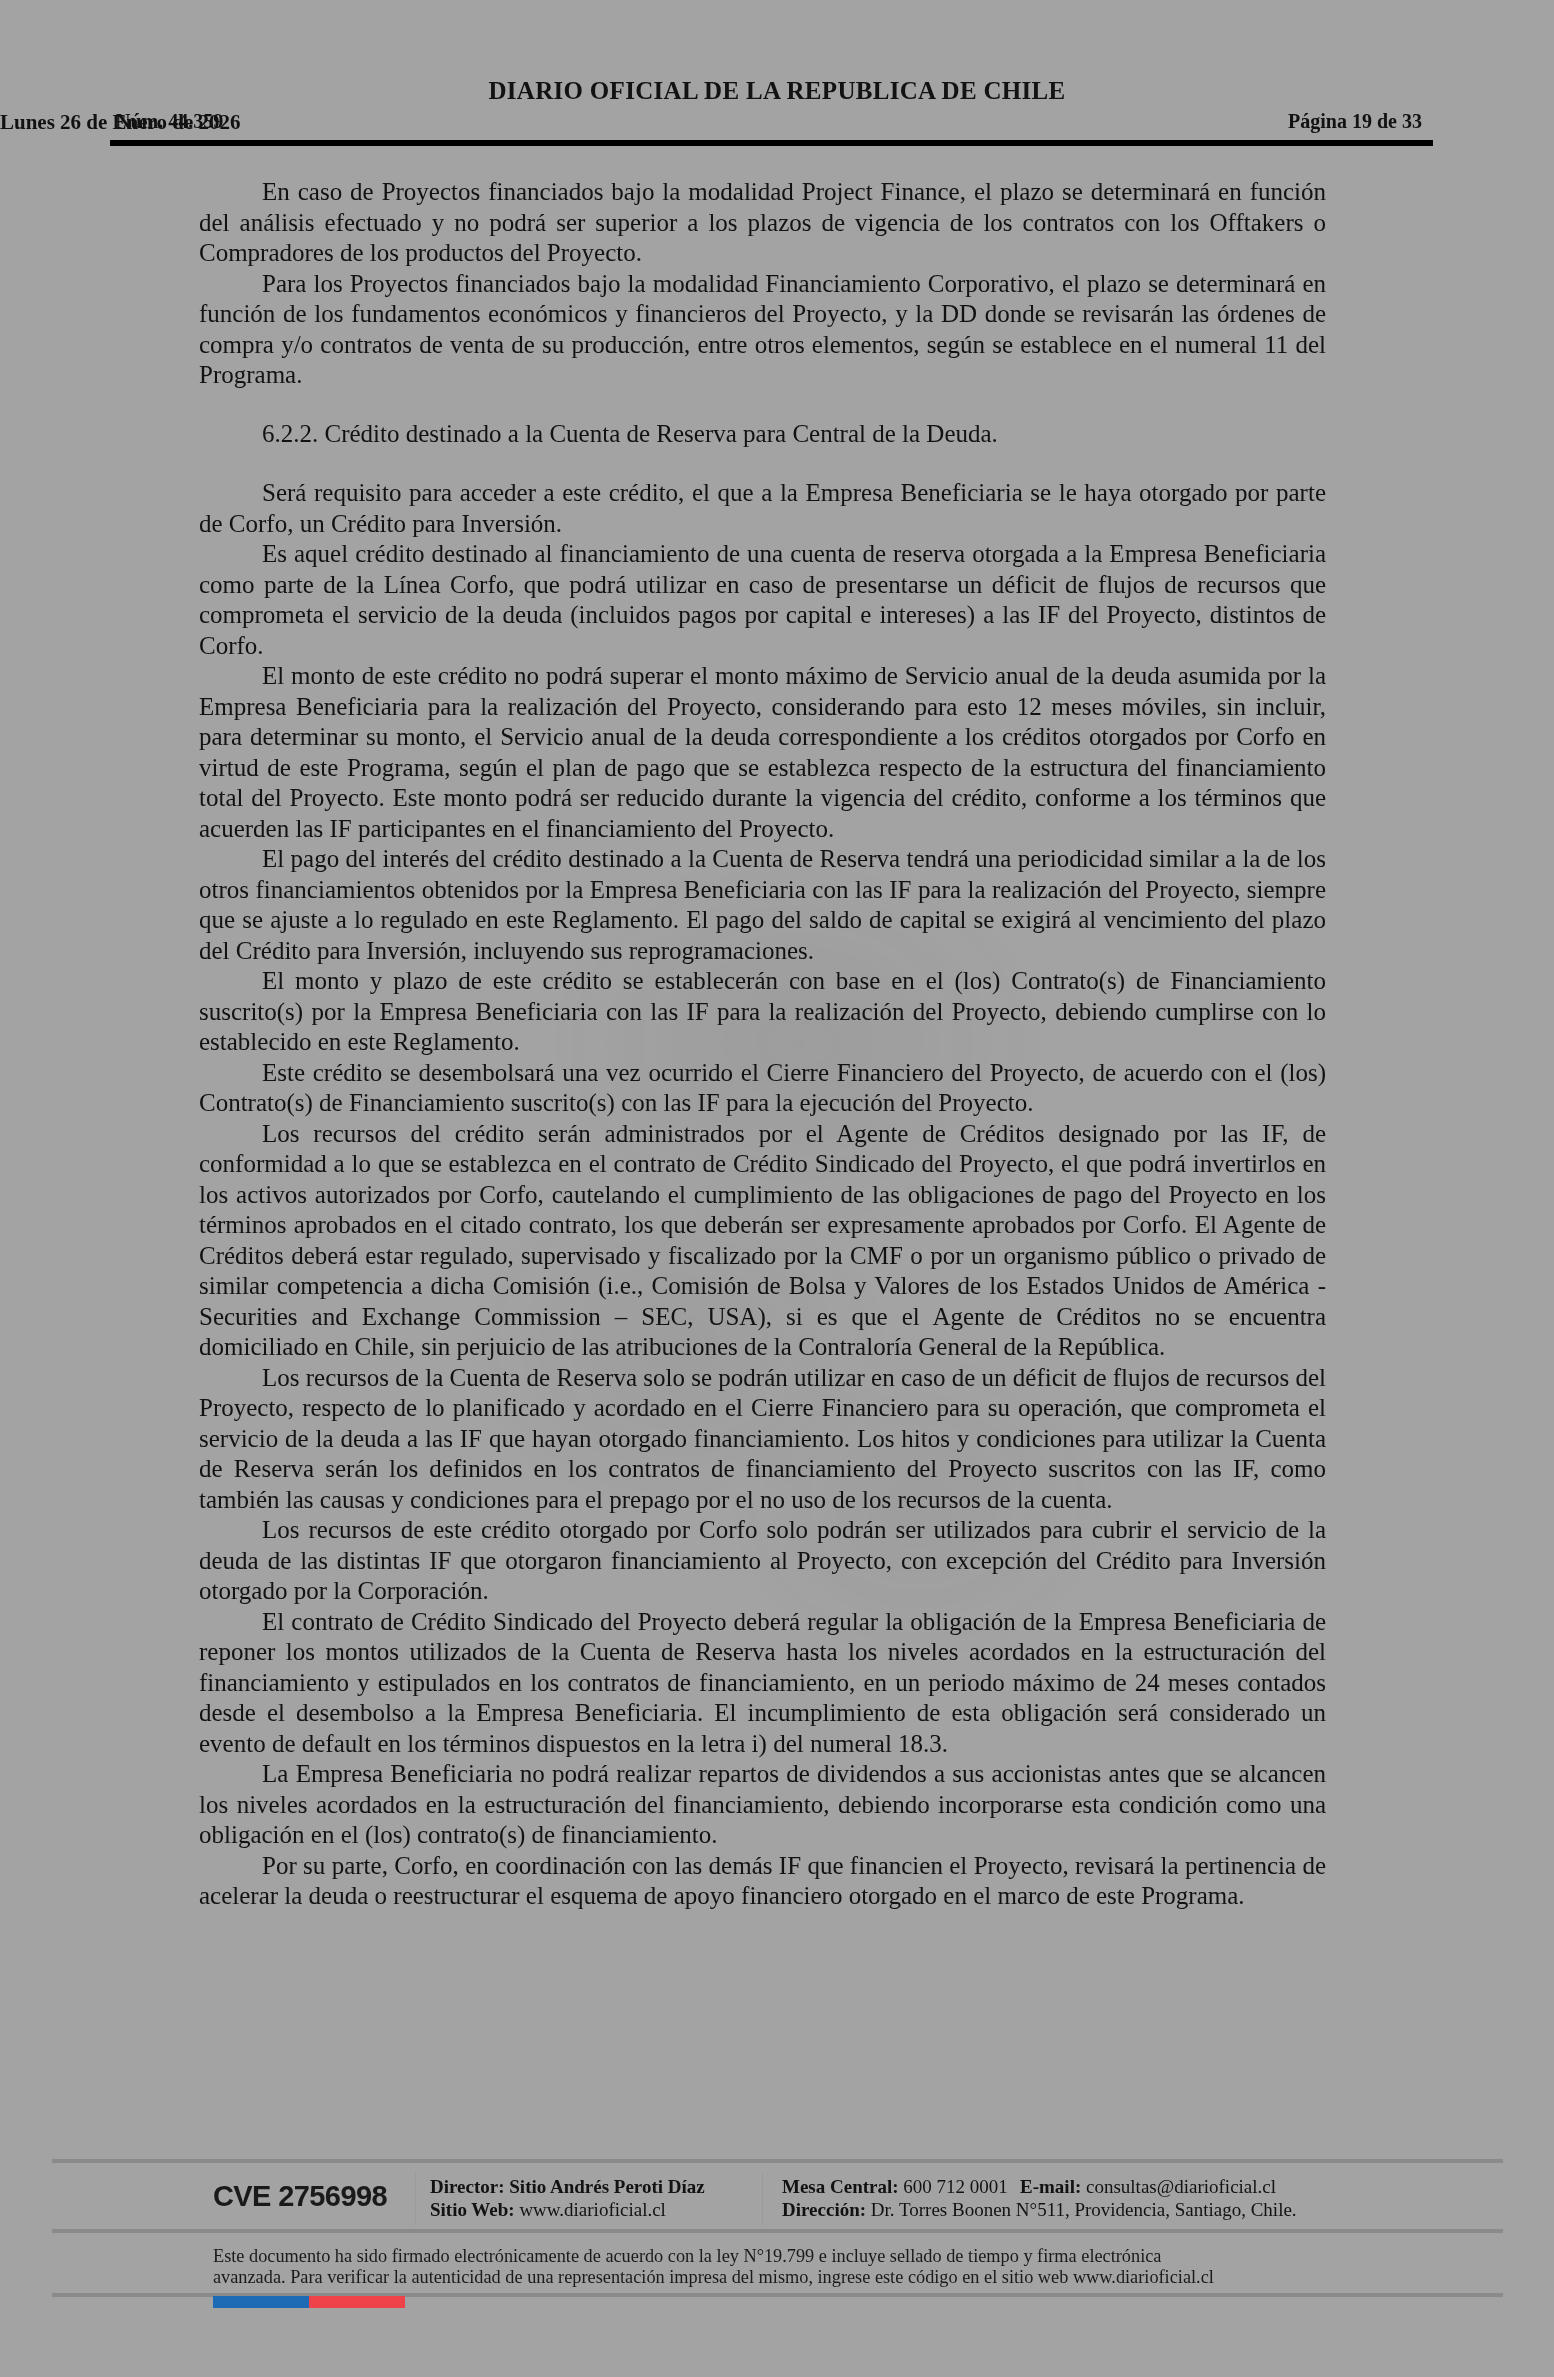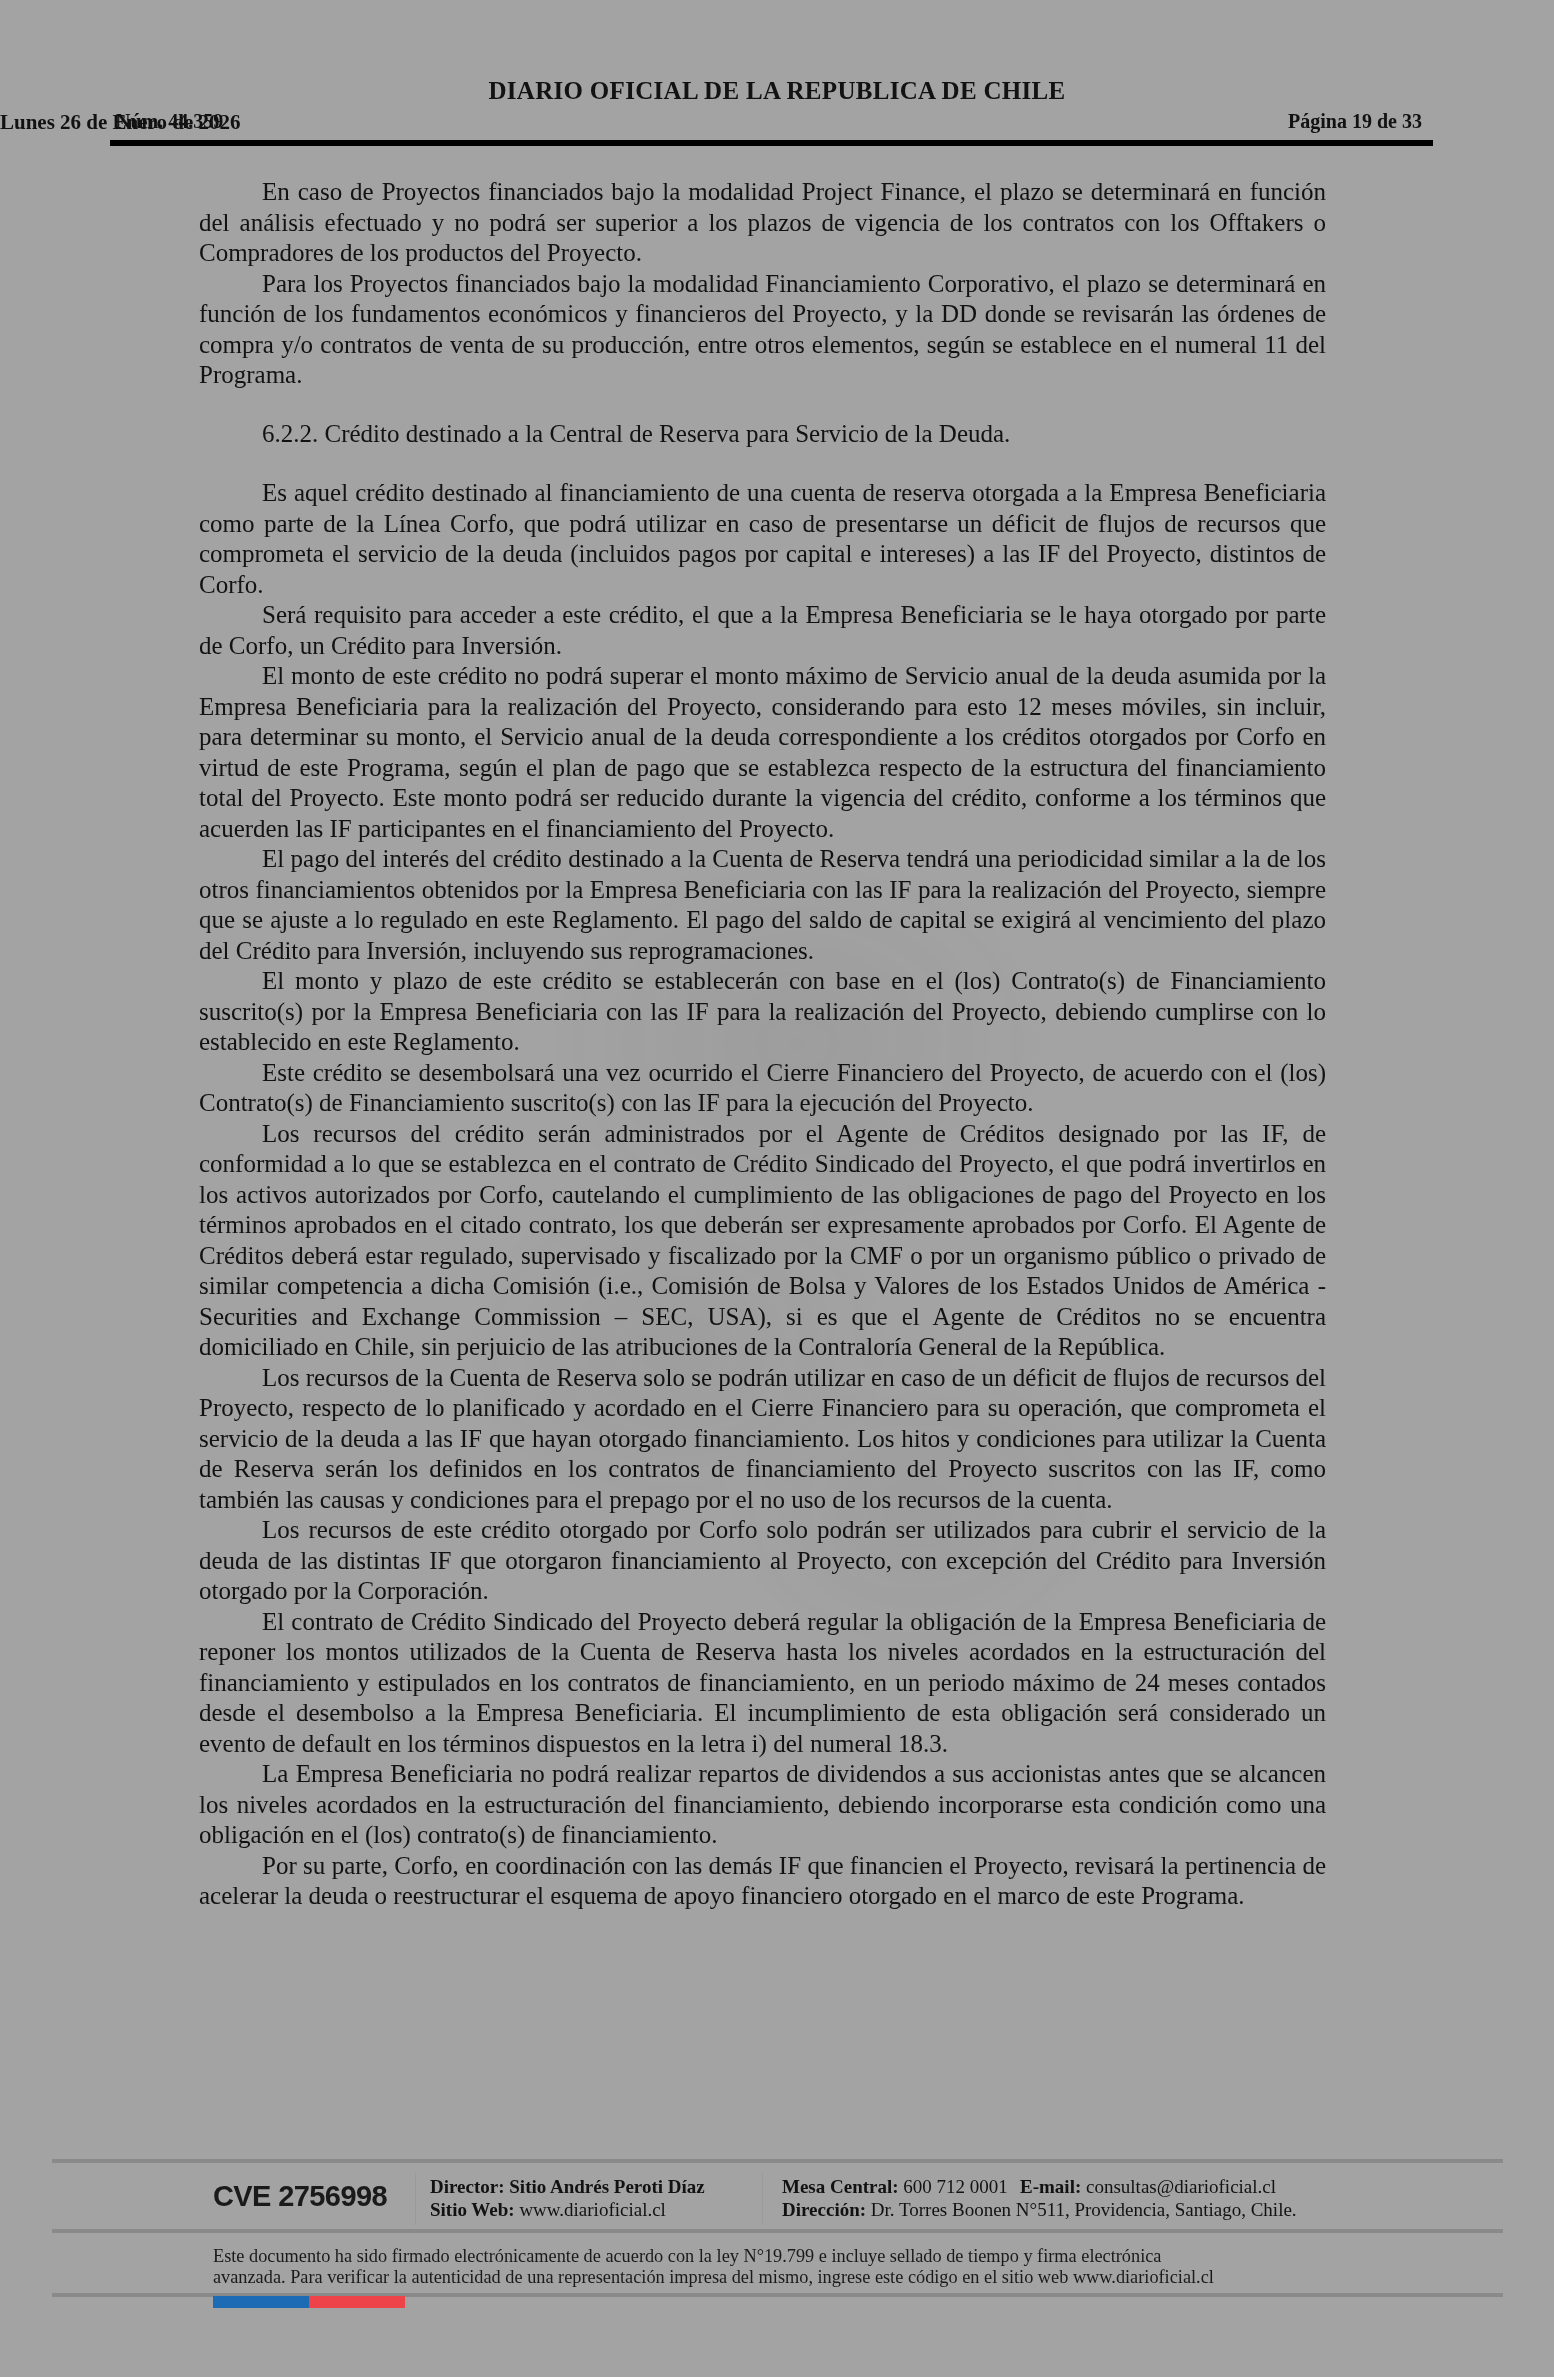--- a/index.html
+++ b/index.html
@@ -82,24 +82,24 @@
   <div class="hdr-page">Página 19 de 33</div>
   <div class="hdr-rule"></div>
 
   <div class="watermark"></div>
 
   <main class="doc-body">
     <div>
         <p class="para">En caso de Proyectos financiados bajo la modalidad Project Finance, el plazo se determinará en función del análisis efectuado y no podrá ser superior a los plazos de vigencia de los contratos con los Offtakers o Compradores de los productos del Proyecto.</p>
         <p class="para">Para los Proyectos financiados bajo la modalidad Financiamiento Corporativo, el plazo se determinará en función de los fundamentos económicos y financieros del Proyecto, y la DD donde se revisarán las órdenes de compra y/o contratos de venta de su producción, entre otros elementos, según se establece en el numeral 11 del Programa.</p>
       </div>
-    <p class="para heading">6.2.2. Crédito destinado a la Central de Reserva para Servicio de la Deuda.</p>
+    <p class="para heading">6.2.2. Crédito destinado a la Cuenta de Reserva para Central de la Deuda.</p>
     <div>
+        <p class="para">Será requisito para acceder a este crédito, el que a la Empresa Beneficiaria se le haya otorgado por parte de Corfo, un Crédito para Inversión.</p>
         <p class="para">Es aquel crédito destinado al financiamiento de una cuenta de reserva otorgada a la Empresa Beneficiaria como parte de la Línea Corfo, que podrá utilizar en caso de presentarse un déficit de flujos de recursos que comprometa el servicio de la deuda (incluidos pagos por capital e intereses) a las IF del Proyecto, distintos de Corfo.</p>
-        <p class="para">Será requisito para acceder a este crédito, el que a la Empresa Beneficiaria se le haya otorgado por parte de Corfo, un Crédito para Inversión.</p>
         <p class="para">El monto de este crédito no podrá superar el monto máximo de Servicio anual de la deuda asumida por la Empresa Beneficiaria para la realización del Proyecto, considerando para esto 12 meses móviles, sin incluir, para determinar su monto, el Servicio anual de la deuda correspondiente a los créditos otorgados por Corfo en virtud de este Programa, según el plan de pago que se establezca respecto de la estructura del financiamiento total del Proyecto. Este monto podrá ser reducido durante la vigencia del crédito, conforme a los términos que acuerden las IF participantes en el financiamiento del Proyecto.</p>
         <p class="para">El pago del interés del crédito destinado a la Cuenta de Reserva tendrá una periodicidad similar a la de los otros financiamientos obtenidos por la Empresa Beneficiaria con las IF para la realización del Proyecto, siempre que se ajuste a lo regulado en este Reglamento. El pago del saldo de capital se exigirá al vencimiento del plazo del Crédito para Inversión, incluyendo sus reprogramaciones.</p>
         <p class="para">El monto y plazo de este crédito se establecerán con base en el (los) Contrato(s) de Financiamiento suscrito(s) por la Empresa Beneficiaria con las IF para la realización del Proyecto, debiendo cumplirse con lo establecido en este Reglamento.</p>
         <p class="para">Este crédito se desembolsará una vez ocurrido el Cierre Financiero del Proyecto, de acuerdo con el (los) Contrato(s) de Financiamiento suscrito(s) con las IF para la ejecución del Proyecto.</p>
         <p class="para">Los recursos del crédito serán administrados por el Agente de Créditos designado por las IF, de conformidad a lo que se establezca en el contrato de Crédito Sindicado del Proyecto, el que podrá invertirlos en los activos autorizados por Corfo, cautelando el cumplimiento de las obligaciones de pago del Proyecto en los términos aprobados en el citado contrato, los que deberán ser expresamente aprobados por Corfo. El Agente de Créditos deberá estar regulado, supervisado y fiscalizado por la CMF o por un organismo público o privado de similar competencia a dicha Comisión (i.e., Comisión de Bolsa y Valores de los Estados Unidos de América - Securities and Exchange Commission – SEC, USA), si es que el Agente de Créditos no se encuentra domiciliado en Chile, sin perjuicio de las atribuciones de la Contraloría General de la República.</p>
         <p class="para">Los recursos de la Cuenta de Reserva solo se podrán utilizar en caso de un déficit de flujos de recursos del Proyecto, respecto de lo planificado y acordado en el Cierre Financiero para su operación, que comprometa el servicio de la deuda a las IF que hayan otorgado financiamiento. Los hitos y condiciones para utilizar la Cuenta de Reserva serán los definidos en los contratos de financiamiento del Proyecto suscritos con las IF, como también las causas y condiciones para el prepago por el no uso de los recursos de la cuenta.</p>
         <p class="para">Los recursos de este crédito otorgado por Corfo solo podrán ser utilizados para cubrir el servicio de la deuda de las distintas IF que otorgaron financiamiento al Proyecto, con excepción del Crédito para Inversión otorgado por la Corporación.</p>
         <p class="para">El contrato de Crédito Sindicado del Proyecto deberá regular la obligación de la Empresa Beneficiaria de reponer los montos utilizados de la Cuenta de Reserva hasta los niveles acordados en la estructuración del financiamiento y estipulados en los contratos de financiamiento, en un periodo máximo de 24 meses contados desde el desembolso a la Empresa Beneficiaria. El incumplimiento de esta obligación será considerado un evento de default en los términos dispuestos en la letra i) del numeral 18.3.</p>
         <p class="para">La Empresa Beneficiaria no podrá realizar repartos de dividendos a sus accionistas antes que se alcancen los niveles acordados en la estructuración del financiamiento, debiendo incorporarse esta condición como una obligación en el (los) contrato(s) de financiamiento.</p>
         <p class="para">Por su parte, Corfo, en coordinación con las demás IF que financien el Proyecto, revisará la pertinencia de acelerar la deuda o reestructurar el esquema de apoyo financiero otorgado en el marco de este Programa.</p>

